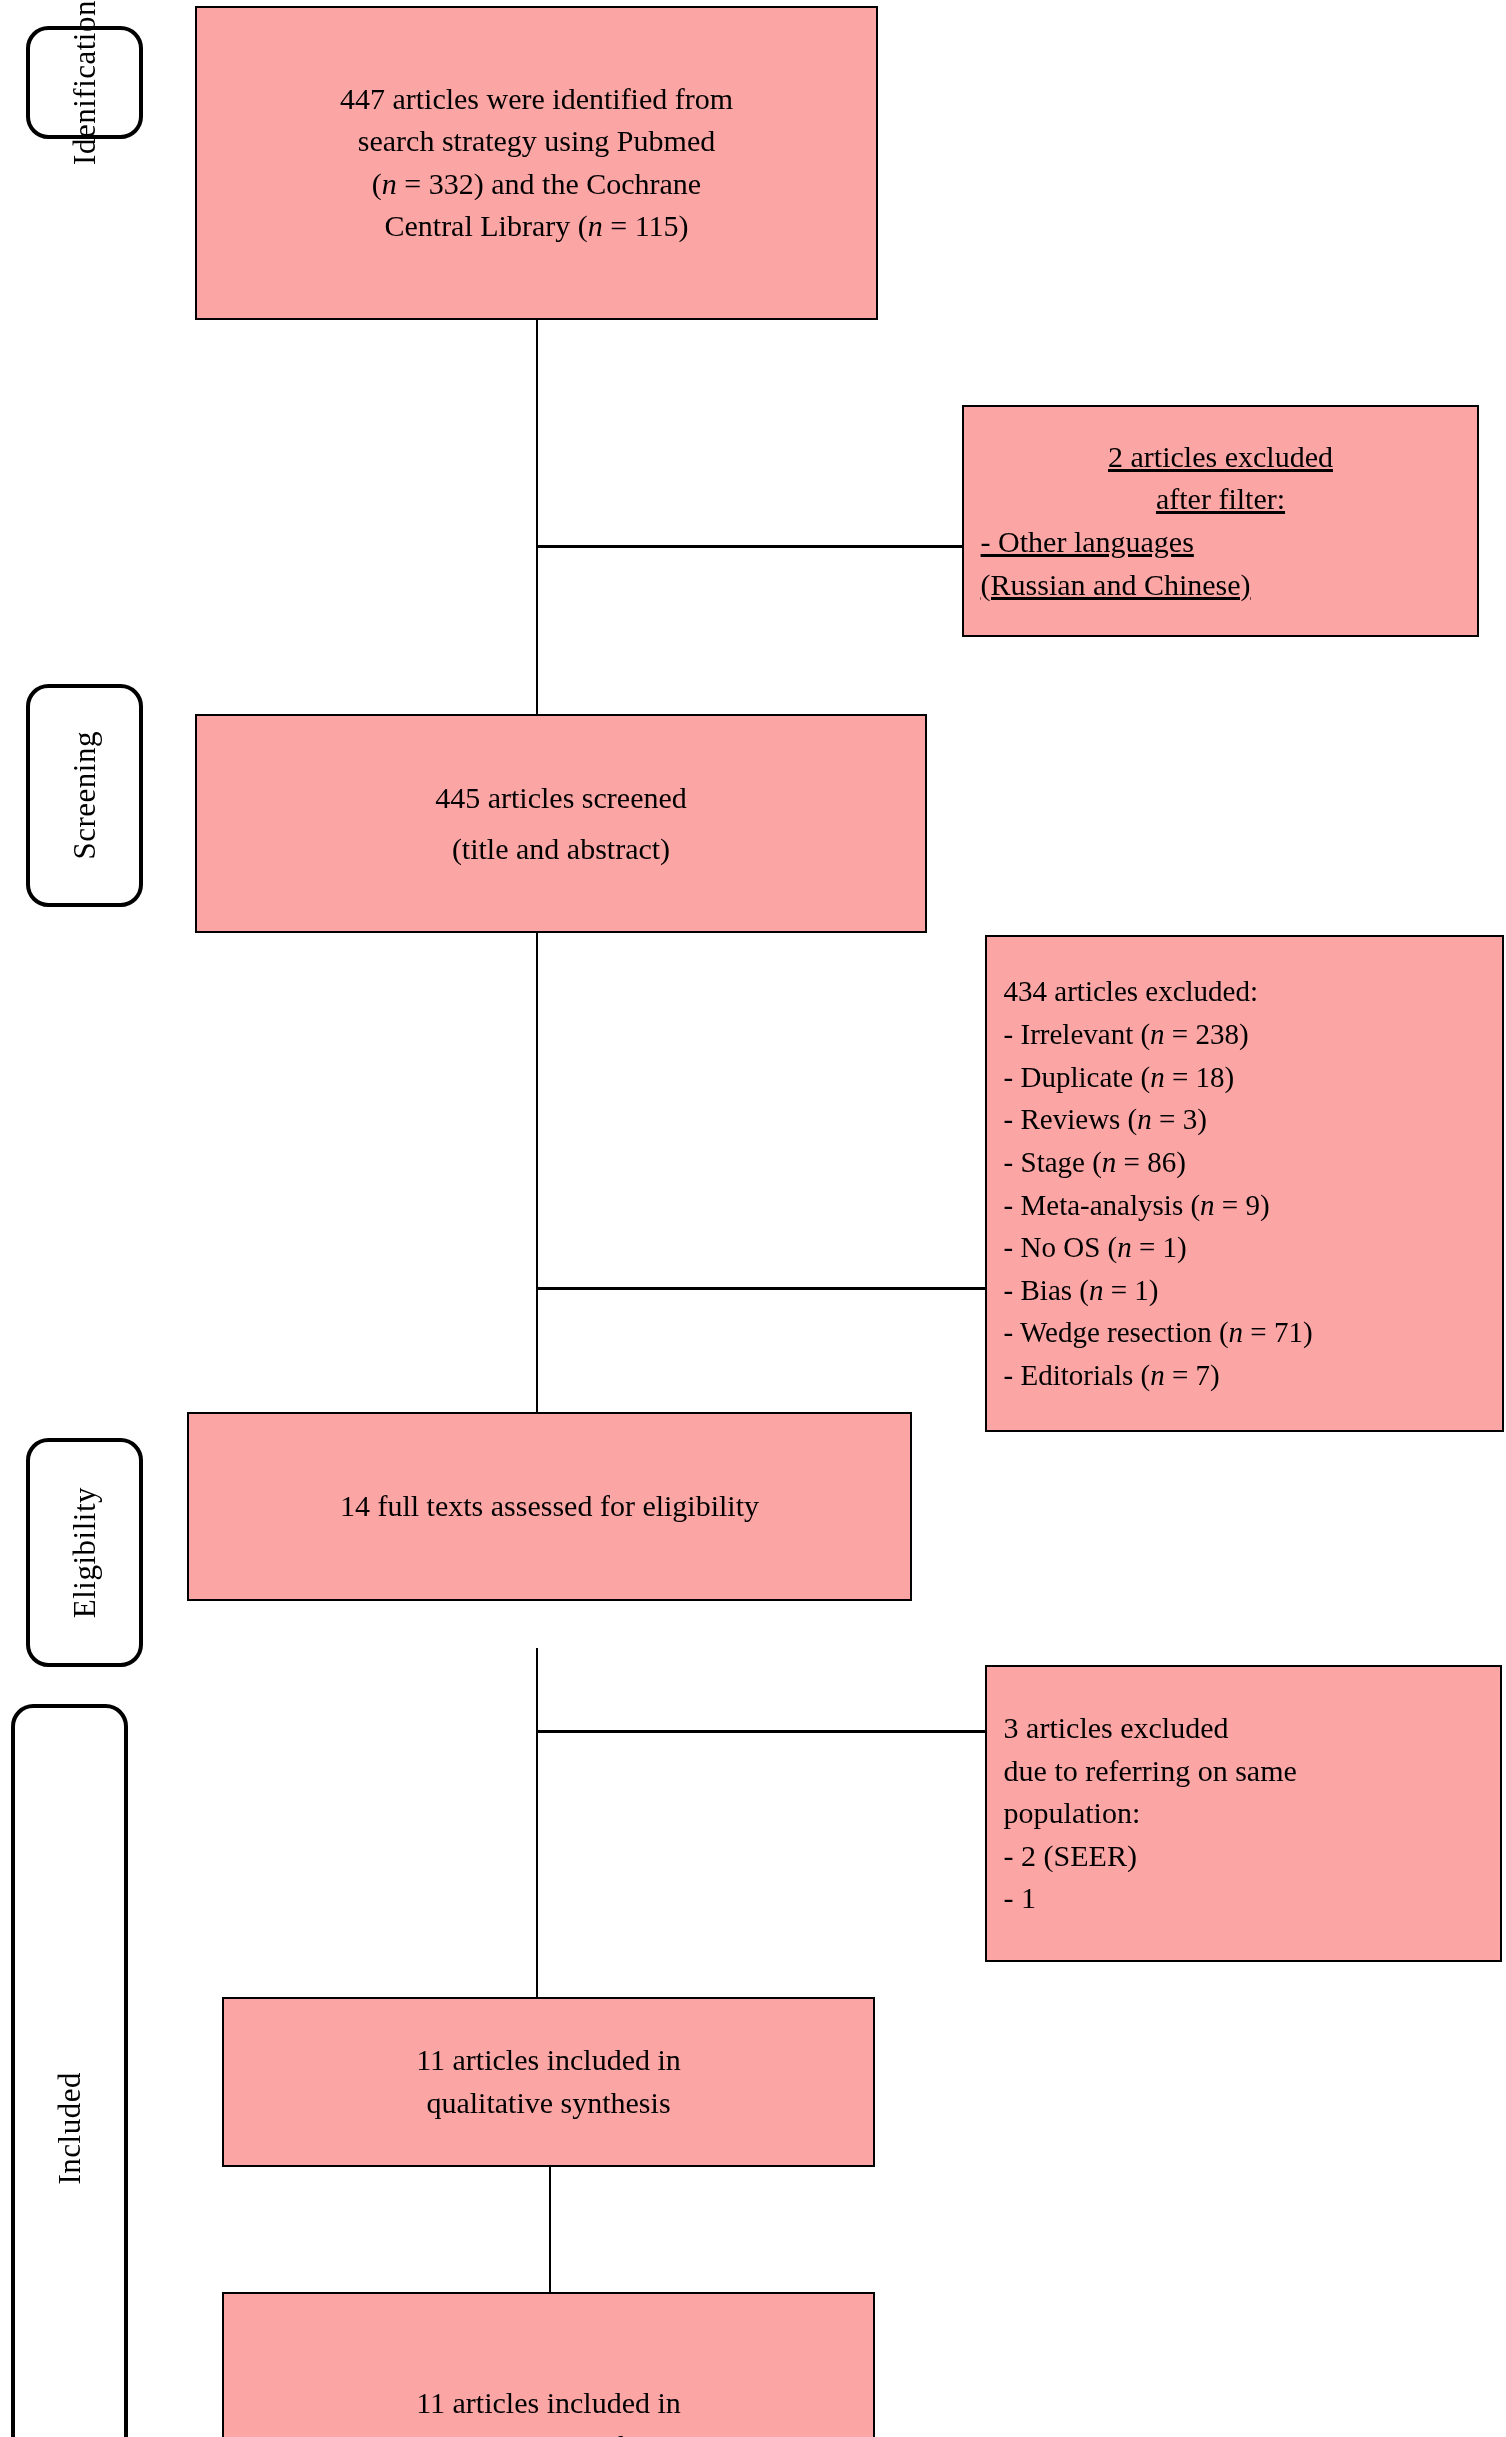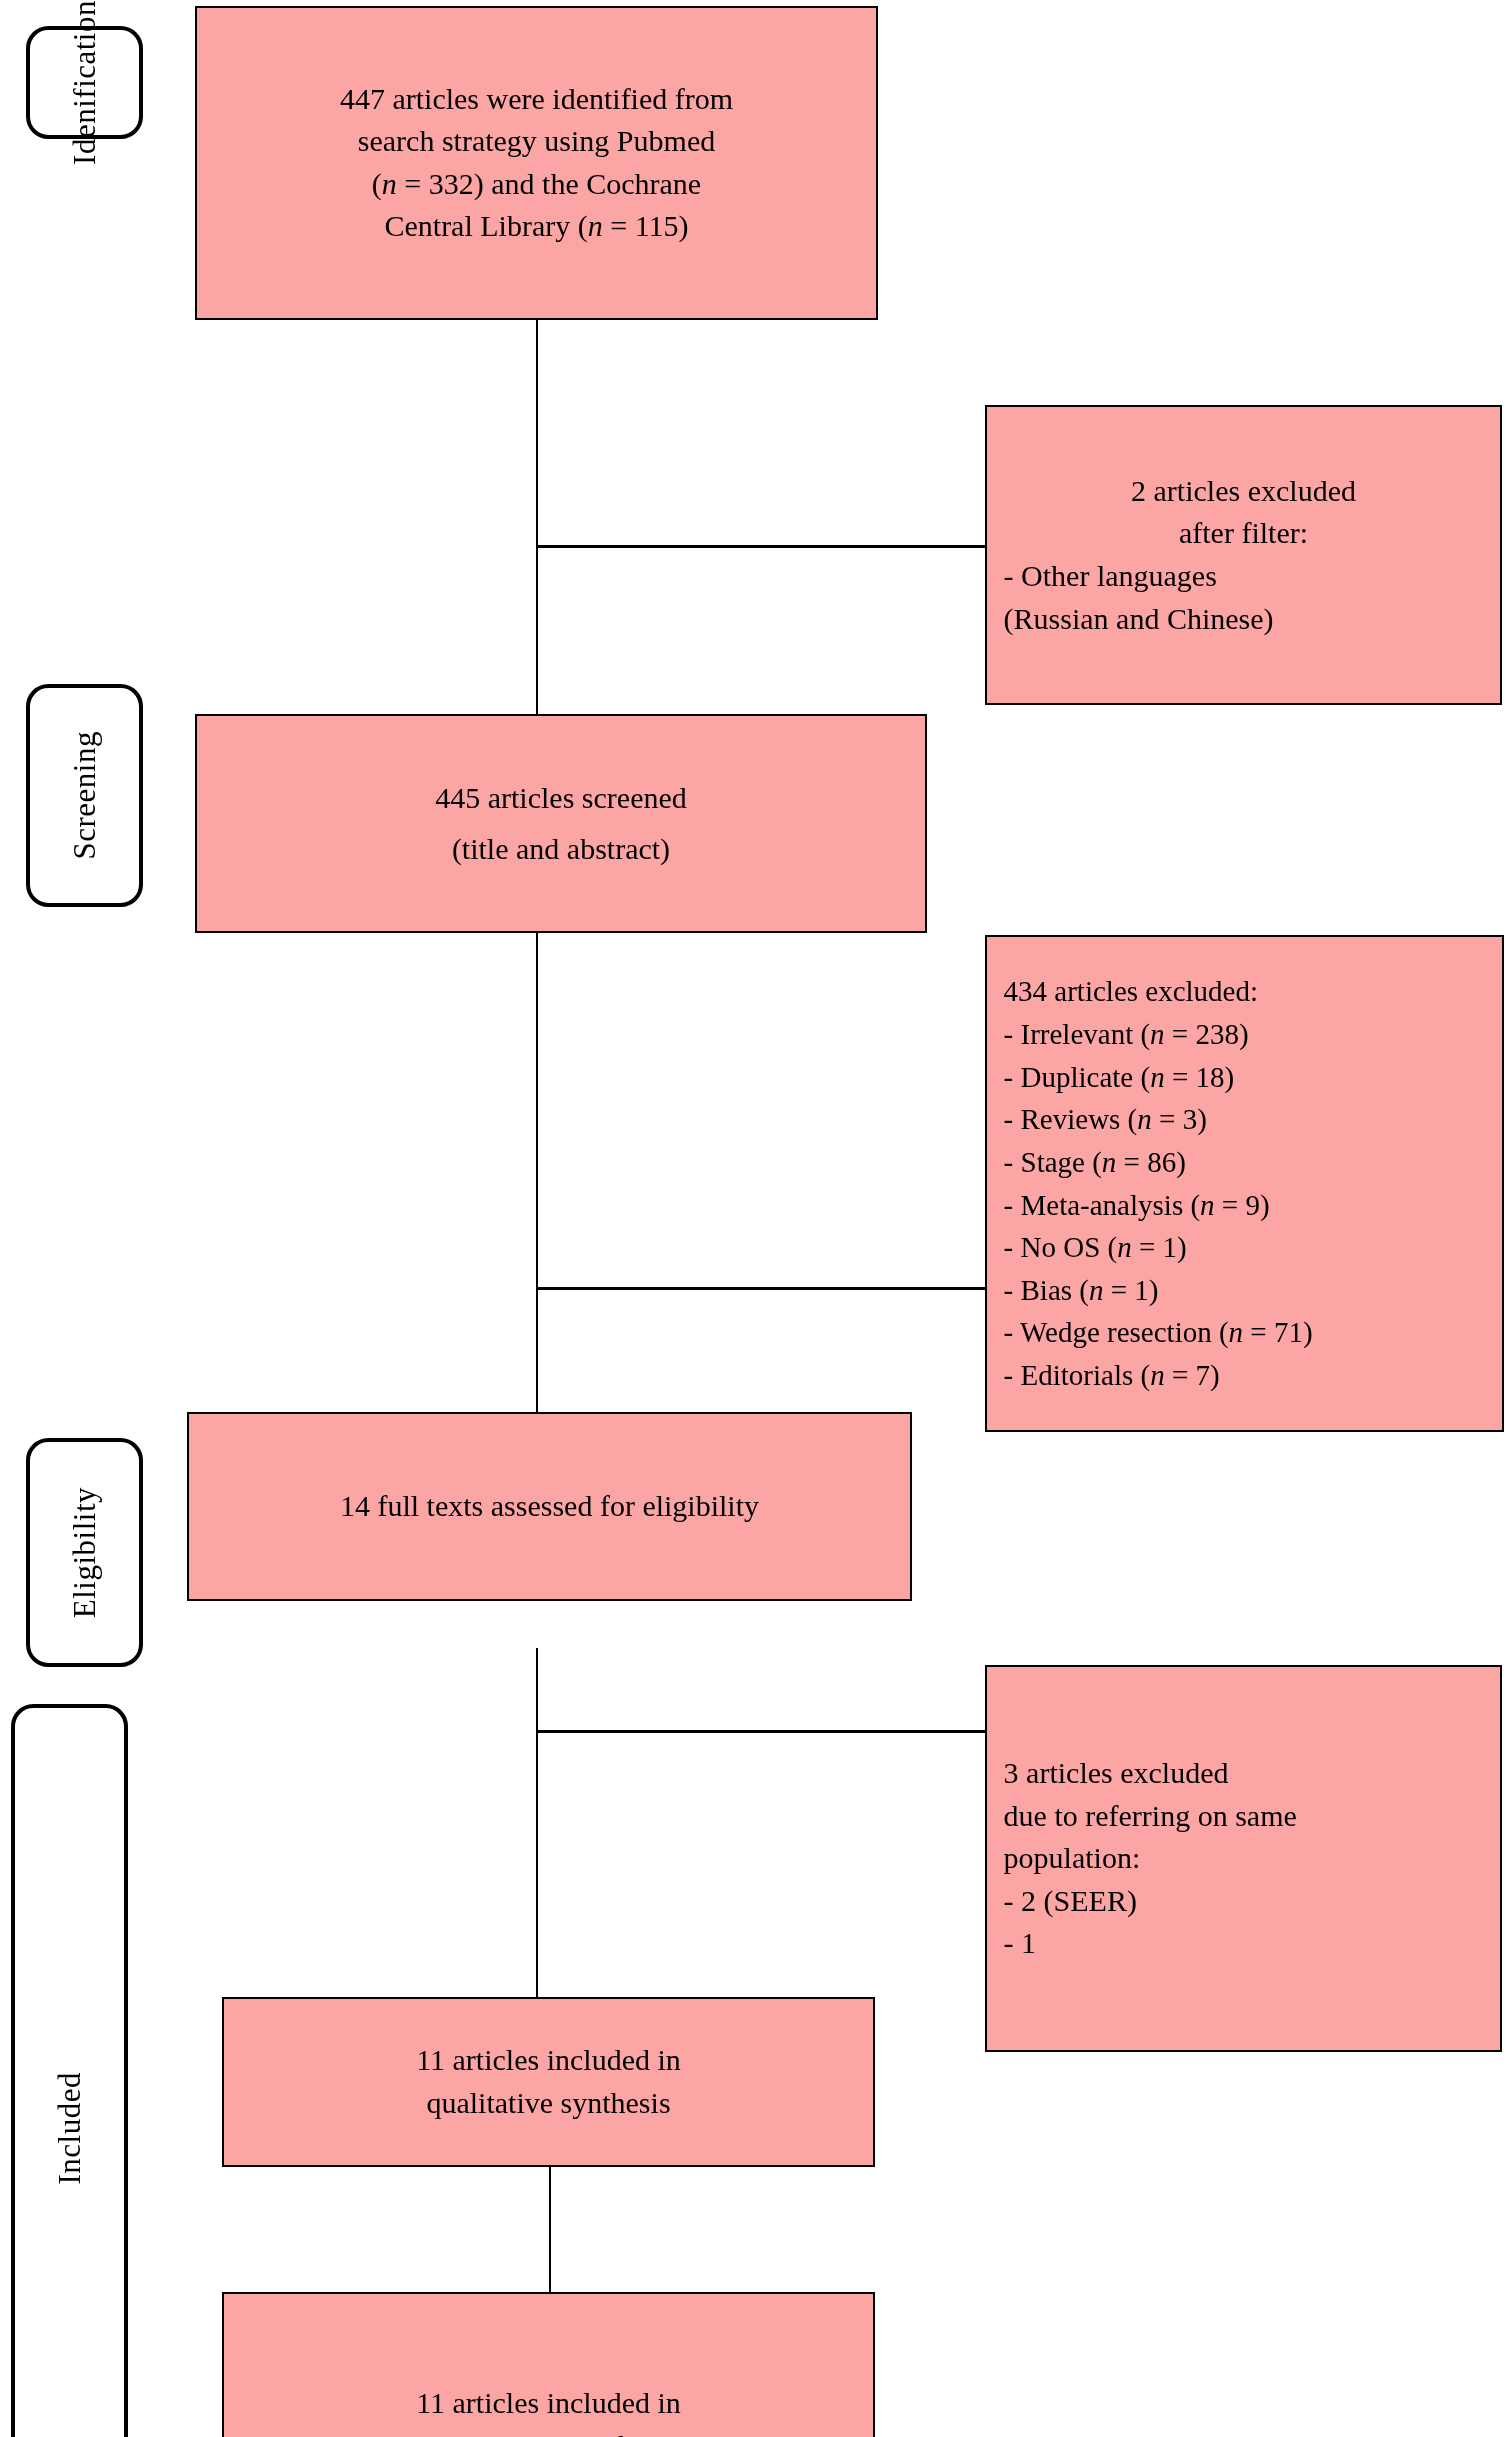--- a/index.html
+++ b/index.html
@@ -137,41 +137,41 @@
   <div class="flow-box center-box" style="left:222px; top:1997px; width:653px; height:170px;">
     <div class="line">11 articles included in</div>
     <div class="line">qualitative synthesis</div>
   </div>
 
   <div class="flow-box center-box" style="left:222px; top:2292px; width:653px; height:265px;">
     <div class="line">11 articles included in</div>
     <div class="line">quantitative synthesis</div>
   </div>
 
-  <div class="flow-box side-box" style="left:985px; top:405px; width:517px; height:300px;">
+  <div class="flow-box side-box" style="left:962px; top:405px; width:517px; height:232px;text-decoration:underline;">
     <div class="line centered">2 articles excluded</div>
     <div class="line centered">after filter:</div>
     <div class="line">- Other languages</div>
     <div class="line">(Russian and Chinese)</div>
   </div>
 
   <div class="flow-box side-box list-box" style="left:985px; top:935px; width:519px; height:497px;">
     <div class="line">434 articles excluded:</div>
     <div class="line">- Irrelevant (<em class="n">n</em> = 238)</div>
     <div class="line">- Duplicate (<em class="n">n</em> = 18)</div>
     <div class="line">- Reviews (<em class="n">n</em> = 3)</div>
     <div class="line">- Stage (<em class="n">n</em> = 86)</div>
     <div class="line">- Meta-analysis (<em class="n">n</em> = 9)</div>
     <div class="line">- No OS (<em class="n">n</em> = 1)</div>
     <div class="line">- Bias (<em class="n">n</em> = 1)</div>
     <div class="line">- Wedge resection (<em class="n">n</em> = 71)</div>
     <div class="line">- Editorials (<em class="n">n</em> = 7)</div>
   </div>
 
-  <div class="flow-box side-box" style="left:985px; top:1665px; width:517px; height:387px;">
+  <div class="flow-box side-box" style="left:985px; top:1665px; width:517px; height:297px;">
     <div class="line">3 articles excluded</div>
     <div class="line">due to referring on same</div>
     <div class="line">population:</div>
     <div class="line">- 2 (SEER)</div>
     <div class="line">- 1</div>
   </div>
 
 </div>
 
 

